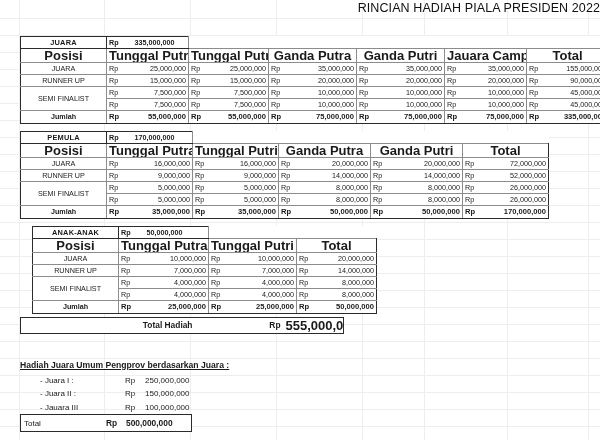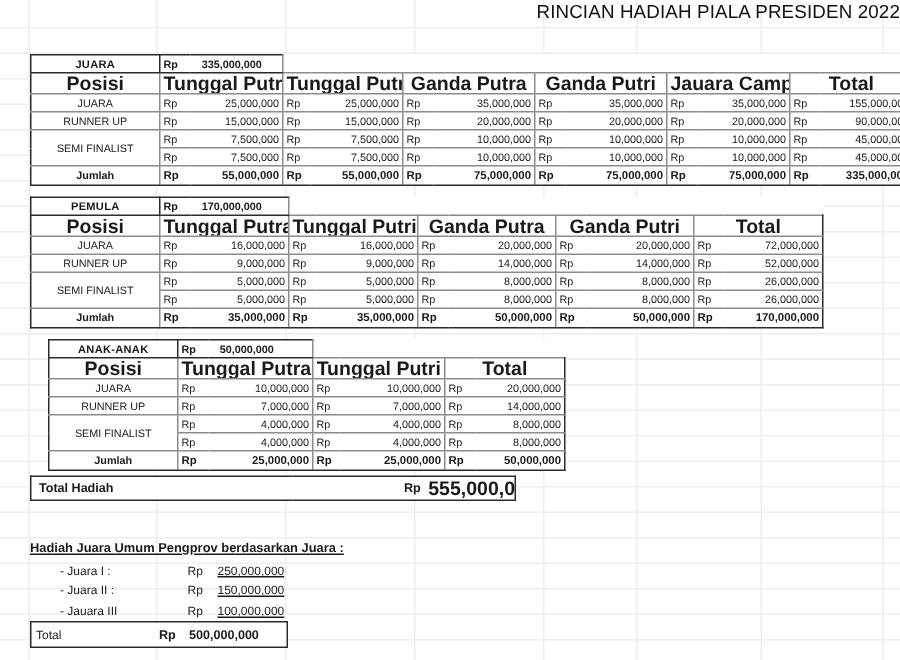--- a/index.html
+++ b/index.html
@@ -47,21 +47,21 @@
     padding:0 2px;
     height:11px;
     overflow:hidden;
     white-space:nowrap;
     vertical-align:middle;
     background:#fff;
   }
   .tbl td.b-out{border:1.6px solid #2b2b2b;}
   .ctr{text-align:center;}
   .lf{text-align:left;}
-  .bold{font-weight:bold;}
+  .bold{font-weight:bold;text-align:right;}
   .rp{padding-left:3px;text-align:left;border-right:none !important;}
   .amt{text-align:right;padding-right:4px;border-left:none !important;}
   .thick-t{border-top:1.6px solid #2b2b2b !important;}
   .thick-b{border-bottom:1.6px solid #2b2b2b !important;}
   .thick-l{border-left:1.6px solid #2b2b2b !important;}
   .thick-r{border-right:1.6px solid #2b2b2b !important;}
   .nb{border:none !important;background:transparent !important;}
   .grp-title{font-weight:bold;text-align:center;font-size:7.4px;letter-spacing:.2px;}
   .colhead{font-weight:bold;text-align:center;font-size:13px;}
   .sumrow td{font-weight:bold;height:12px;}
@@ -72,21 +72,21 @@
   #bonus-heading{
     position:absolute;z-index:3;
     left:20px;top:360px;
     font-size:8.6px;font-weight:bold;
     text-decoration:underline;
     white-space:nowrap;
   }
   .bonus-row{position:absolute;z-index:3;font-size:8px;white-space:nowrap;}
   .bonus-row .lbl{position:absolute;left:0;top:0;}
   .bonus-row .cur{position:absolute;left:85px;top:0;}
-  .bonus-row .val{position:absolute;left:105px;top:0;text-decoration:underline;}
+  .bonus-row .val{position:absolute;left:105px;top:0;}
 
   #bonus-total-box{
     position:absolute;z-index:3;
     left:20px;top:414px;width:170px;height:16px;
     border:1.6px solid #2b2b2b;background:#fff;
   }
   #bonus-total-box .lbl{position:absolute;left:3px;top:4px;font-size:8px;}
   #bonus-total-box .cur{position:absolute;left:85px;top:3px;font-size:8.4px;font-weight:bold;}
   #bonus-total-box .val{position:absolute;left:105px;top:3px;font-size:8.4px;font-weight:bold;text-align:right;}
 </style>

